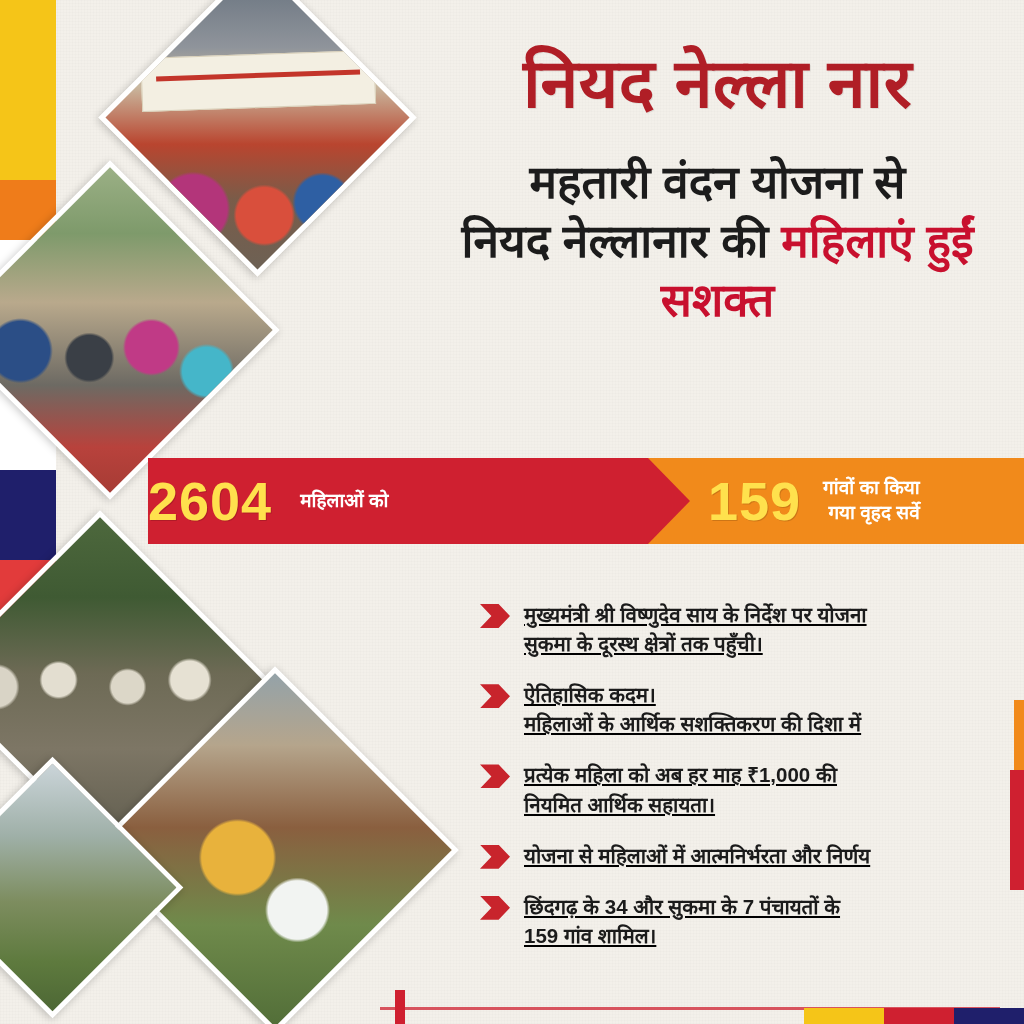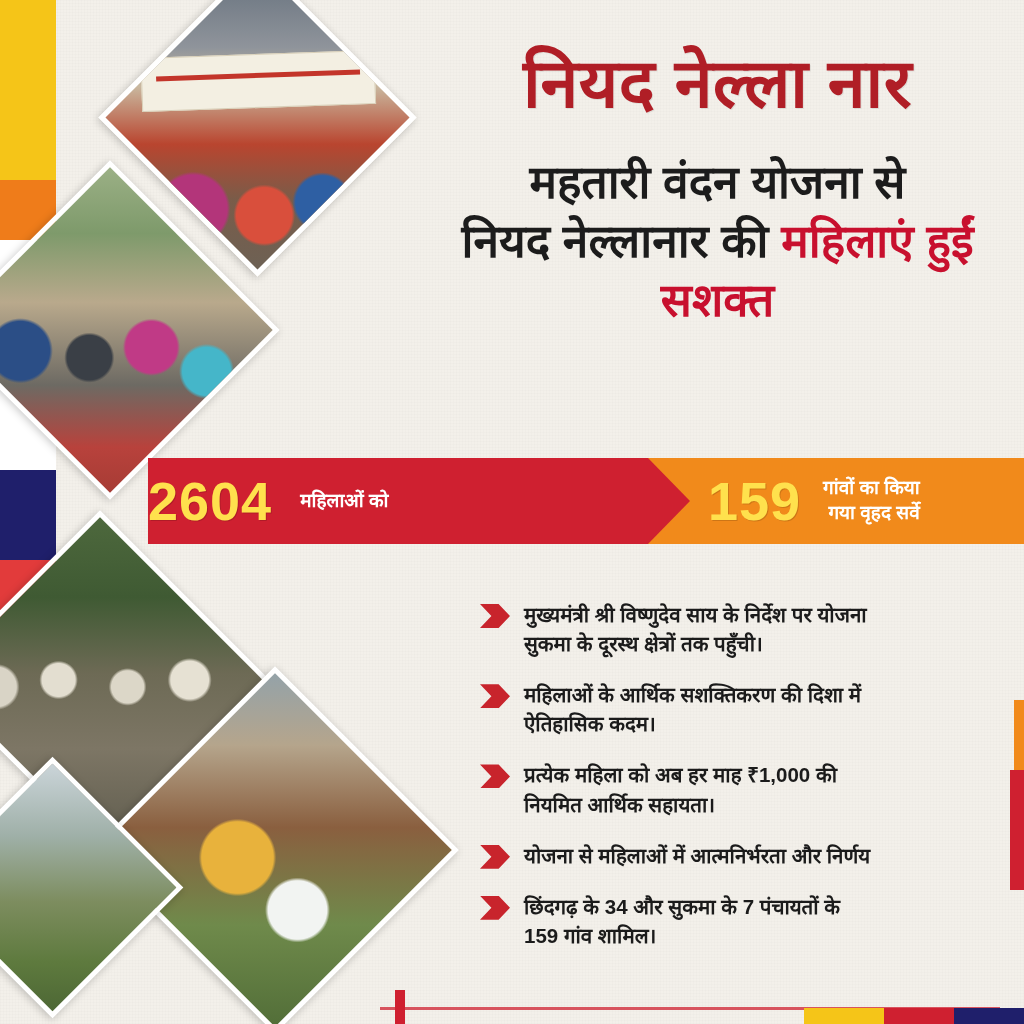--- a/index.html
+++ b/index.html
@@ -202,20 +202,21 @@
     font-weight: bold;
     color: #ffffff;
     line-height: 1.3;
   }
 
   
   .bullets {
     position: absolute;
     left: 480px; top: 600px;
     width: 520px;
+    text-decoration: underline;
   }
   .bullet {
     display: flex;
     align-items: flex-start;
     margin-bottom: 22px;
   }
   .arrow {
     flex: 0 0 auto;
     width: 30px;
     height: 24px;
@@ -322,22 +323,22 @@
       <div class="arrow"></div>
       <div class="bullet-text">
         <div>मुख्यमंत्री श्री विष्णुदेव साय के निर्देश पर योजना</div>
         <div>सुकमा के दूरस्थ क्षेत्रों तक पहुँची।</div>
       </div>
     </div>
 
     <div class="bullet">
       <div class="arrow"></div>
       <div class="bullet-text">
+        <div>ऐतिहासिक कदम।</div>
         <div>महिलाओं के आर्थिक सशक्तिकरण की दिशा में</div>
-        <div>ऐतिहासिक कदम।</div>
       </div>
     </div>
 
     <div class="bullet">
       <div class="arrow"></div>
       <div class="bullet-text">
         <div>प्रत्येक महिला को अब हर माह ₹1,000 की</div>
         <div>नियमित आर्थिक सहायता।</div>
       </div>
     </div>

